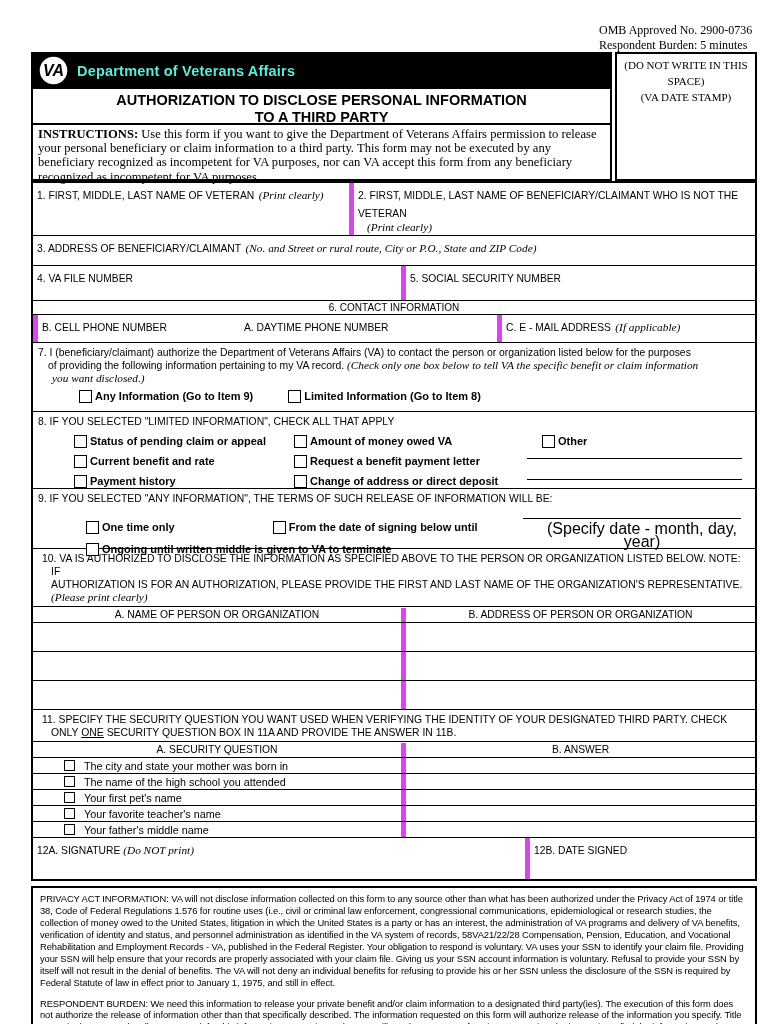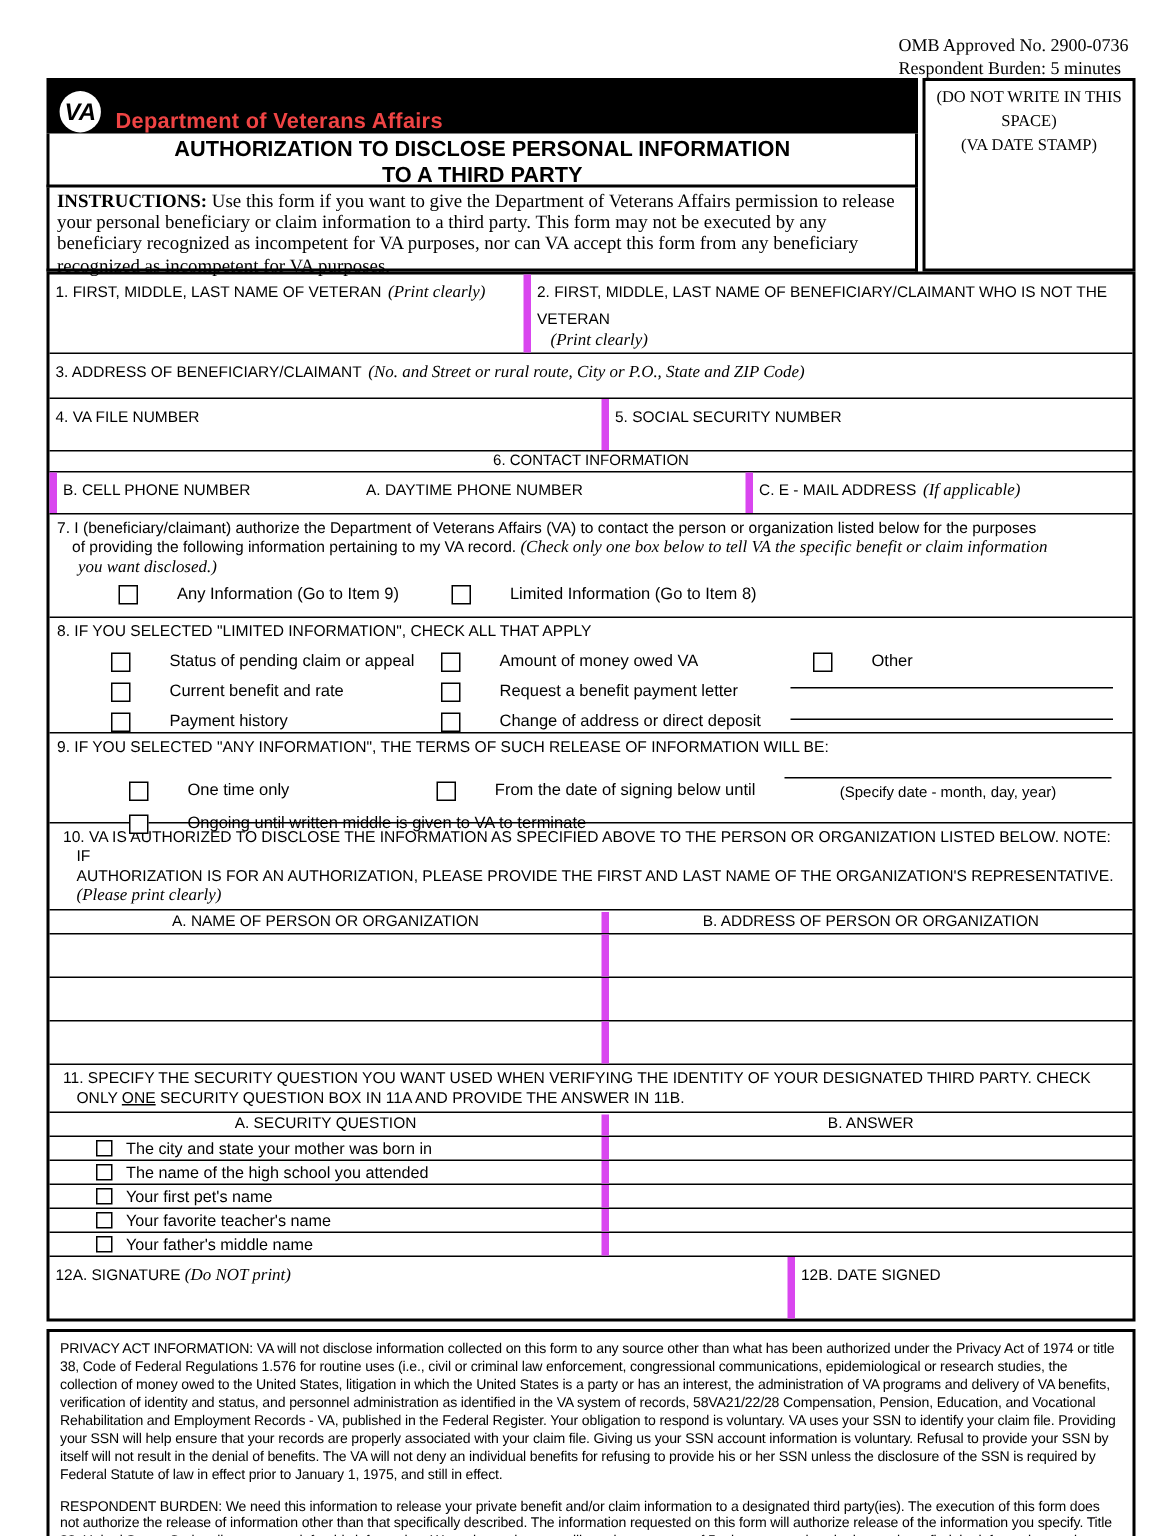--- a/index.html
+++ b/index.html
@@ -12,22 +12,22 @@
     position: absolute; top: 23px; left: 599px;
     font-family: "Liberation Serif", serif; font-size: 12px; line-height: 1.25;
     white-space: nowrap;
   }
   .content { position: absolute; left: 31px; top: 52px; width: 726px; }
 
   
   .header-row { display: flex; align-items: stretch; }
   .header-left { width: 581px; }
   .bar {
-    background: #000; color: #ef4444; height: 37px;
-    display: flex; align-items: flex-end; padding: 0 8px; gap: 9px;
+    background: #000; color: #5eead4; height: 37px;
+    display: flex; align-items: center; padding: 0 8px; gap: 9px;
   }
   .bar-title { font-size: 14.5px; font-weight: bold; letter-spacing: .2px; }
   .title-box {
     border: 2px solid #000; border-top: none; text-align: center;
     font-weight: bold; font-size: 14.5px; line-height: 1.2; padding: 3px 0 4px;
     height: 36px;
   }
   .instr-box {
     border: 2px solid #000; border-top: none;
     font-family: "Liberation Serif", serif; font-size: 12.6px; line-height: 1.13;
@@ -60,38 +60,38 @@
   .sec { padding: 3px 5px; font-size: 10.4px; line-height: 13px; }
   .sec7 { height: 68px; }
   .sec8 { height: 76px; position: relative; }
   .sec9 { height: 59px; position: relative; }
   .hang { padding-left: 13px; text-indent: -9px; }
 
   .cb {
     display: inline-block; width: 13px; height: 13px; border: 1px solid #000;
     background: #fff; vertical-align: -3px; flex: none;
   }
-  .cbi { display: inline-flex; align-items: center; gap: 26px; font-size: 11px; }
+  .cbi { display: inline-flex; align-items: center; gap: 3px; font-size: 11px; font-weight: bold; }
 
   .s7-checks { margin: 5px 0 0 41px; display: flex; }
   .s7-checks .opt2 { margin-left: 35px; }
 
   .s8-grid {
     display: grid; grid-template-columns: 220px 248px auto;
     grid-auto-rows: 20px; margin: 3px 0 0 36px; align-items: center;
   }
   .blank { position: absolute; border-bottom: 1px solid #000; height: 1px; }
   .s8-blank1 { top: 46px; right: 13px; width: 215px; }
   .s8-blank2 { top: 67px; right: 13px; width: 215px; }
   .s9-row1 { margin: 16px 0 0 48px; display: flex; }
   .s9-row1 .opt2 { margin-left: 98px; }
   .s9-row2 { margin: 9px 0 0 48px; }
   .s9-blank { top: 29px; right: 14px; width: 218px; }
-  .s9-hint { position: absolute; top: 33px; right: 14px; width: 218px;
-             text-align: center; font-size: 10px; }
+  .s9-hint { position: absolute; top: 33px; right: 4px; width: 218px;
+             text-align: center; font-size: 16px; }
 
   .sec-head { padding: 3px 5px 2px 5px; font-size: 10.4px; line-height: 13px; min-height: 30px; }
   .u { text-decoration: underline; }
   .colhead { height: 16px; align-items: center; }
   .colhead .cell { text-align: center; font-size: 10.3px; padding: 1px 2px; line-height: 12px; }
   .r-org { height: 29px; }
   .r-q { height: 16px; }
   .r-q .qcell { display: flex; align-items: center; gap: 9px; padding: 0 3px 0 31px;
                 font-size: 10.8px; }
   .r-q .cb { width: 11px; height: 11px; }

